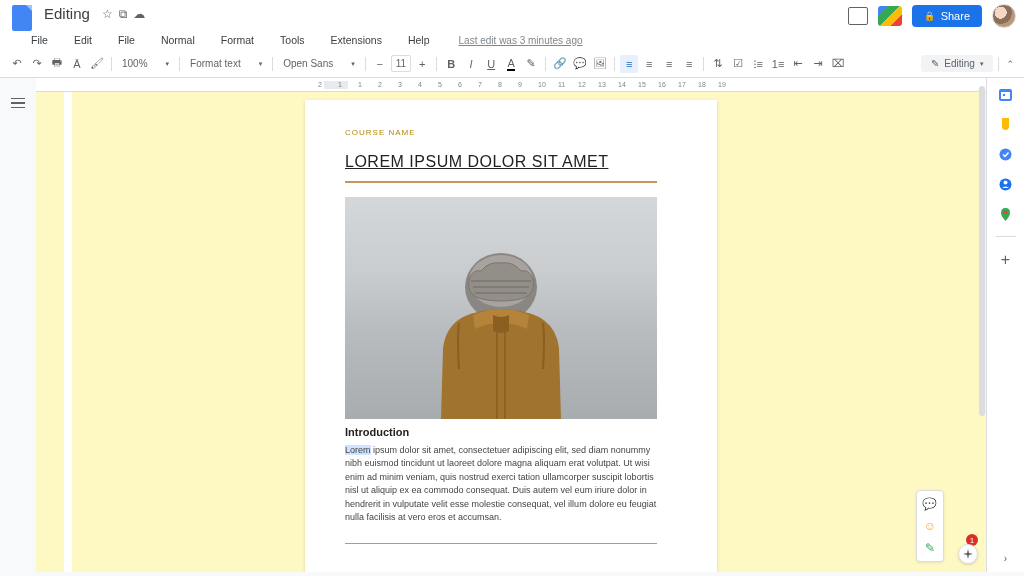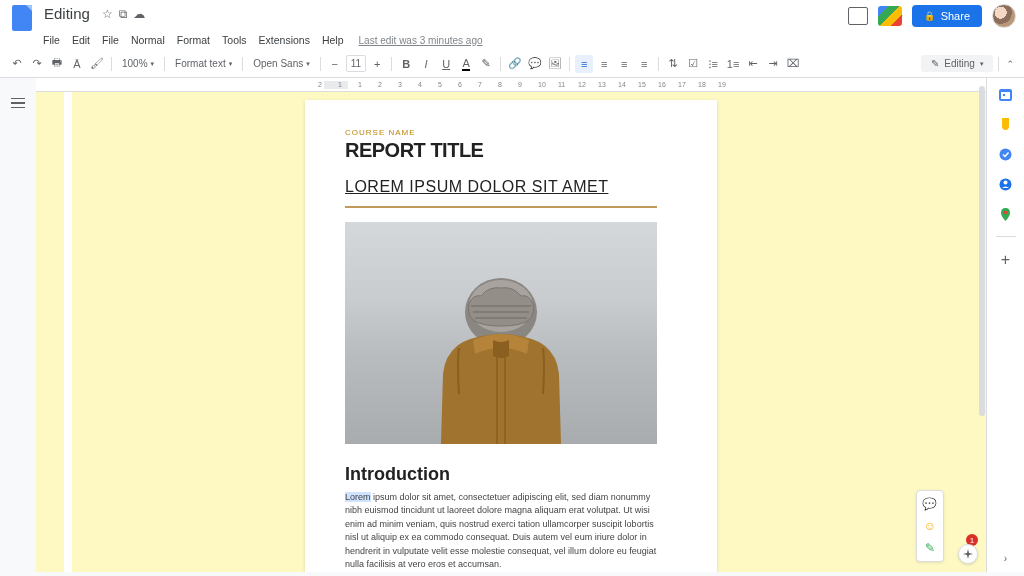--- a/index.html
+++ b/index.html
@@ -13,27 +13,27 @@
 .doc-title { font-size: 15px; color: #3c4043; padding: 1px 4px; }
 .title-icons { display: flex; gap: 6px; color: #5f6368; font-size: 12px; align-items: center; }
 .title-icon-btn { cursor: pointer; }
 .header-right { display: flex; align-items: center; gap: 10px; }
 .comment-btn-hdr { width: 20px; height: 18px; border: 1.5px solid #5f6368; border-radius: 2px; position: relative; }
 .meet-icon { width: 24px; height: 20px; background: linear-gradient(135deg, #4285f4 25%, #34a853 25%, #34a853 50%, #fbbc04 50%, #fbbc04 75%, #ea4335 75%); border-radius: 3px; position: relative; }
 .meet-caret { font-size: 8px; color: #5f6368; margin-left: -4px; }
 .share-btn { background: #1a73e8; color: #fff; padding: 5px 12px; border-radius: 4px; display: flex; align-items: center; gap: 5px; font-size: 11px; font-weight: 500; }
 .share-lock { font-size: 9px; }
 .avatar { width: 24px; height: 24px; border-radius: 50%; background: radial-gradient(circle at 35% 35%, #f4d7c5 30%, #8b6f5c 30%, #8b6f5c 55%, #b89878 55%); border: 1px solid #ddd; }
-.menu-bar { background: #fff; padding: 0 8px 2px 38px; display: flex; align-items: center; gap: 2px; font-size: 10.5px; color: #3c4043; height: 18px; }
+.menu-bar { background: #fff; padding: 0 8px 2px 26px; display: flex; align-items: center; gap: 16px; font-size: 10.5px; color: #3c4043; height: 18px; }
 .menu-item { padding: 2px 5px; cursor: pointer; }
 .last-edit { color: #80868b; text-decoration: underline; margin-left: 8px; font-size: 10px; cursor: pointer; }
 .toolbar { background: #fff; border-bottom: 1px solid #dadce0; padding: 3px 8px; display: flex; align-items: center; gap: 2px; height: 28px; }
 .tb-btn { min-width: 18px; height: 18px; display: flex; align-items: center; justify-content: center; color: #5f6368; font-size: 11px; cursor: pointer; border-radius: 2px; }
 .tb-sep { width: 1px; height: 14px; background: #dadce0; margin: 0 3px; }
-.tb-select { border: 1px solid transparent; padding: 2px 4px; font-size: 10px; color: #5f6368; display: flex; align-items: center; gap: 3px; cursor: pointer; border-radius: 2px; }
+.tb-select { border: 1px solid transparent; padding: 2px 4px; font-size: 10px; color: #5f6368; display: flex; align-items: center; gap: 18px; cursor: pointer; border-radius: 2px; }
 .tb-caret { font-size: 7px; color: #5f6368; }
 .align-active { background: #e8f0fe; color: #1967d2; border-radius: 2px; }
 .editing-pill { background: #f1f3f4; padding: 3px 10px; border-radius: 3px; display: flex; align-items: center; gap: 5px; font-size: 10px; color: #5f6368; margin-left: auto; }
 .editing-pencil { color: #5f6368; font-size: 10px; }
 .chevron-up, .chevron-down { font-size: 9px; color: #5f6368; cursor: pointer; padding: 2px; }
 .workspace { display: flex; height: 494px; position: relative; }
 .left-rail { width: 36px; background: #f8f9fa; display: flex; flex-direction: column; align-items: center; padding-top: 20px; }
 .outline-icon { width: 14px; height: 10px; border-top: 1.5px solid #5f6368; border-bottom: 1.5px solid #5f6368; position: relative; }
 .outline-icon::before { content: ''; position: absolute; top: 3px; left: 0; right: 0; height: 1.5px; background: #5f6368; }
 .doc-area { flex: 1; background: #fef9c3; overflow: hidden; position: relative; }
@@ -41,21 +41,21 @@
 .ruler-mark { position: absolute; display: flex; align-items: center; }
 .ruler-tick-block { position: absolute; left: 288px; width: 24px; height: 8px; background: #e8eaed; }
 .page-wrap { display: flex; justify-content: center; padding-top: 0; height: 480px; overflow-y: auto; }
 .page { width: 412px; background: #fff; box-shadow: 0 1px 3px rgba(0,0,0,0.15); margin-top: 8px; padding: 28px 40px; min-height: 540px; }
 .course-name { font-size: 8px; color: #b8860b; letter-spacing: 1px; }
 .report-title { font-family: 'Arial Black', sans-serif; font-size: 20px; font-weight: 900; letter-spacing: -0.5px; color: #222; margin-top: 2px; }
 .subtitle { font-size: 16px; font-weight: 400; letter-spacing: 0.5px; color: #222; margin-top: 16px; text-decoration: underline; }
 .hr-gold { height: 1.5px; background: #c19a5b; margin: 10px 0 14px 0; width: 312px; }
 .hero-img { width: 312px; height: 222px; position: relative; overflow: hidden; background: linear-gradient(180deg, #d4d8da 0%, #c8ccce 35%, #b8bcbe 60%, #a8acae 100%); }
 .person-svg { position: absolute; left: 50%; transform: translateX(-50%); bottom: 0; width: 200px; height: 180px; }
-.intro-head { font-size: 18px; font-weight: bold; color: #222; margin-top: 20px; }
+.intro-head { font-size: 11px; font-weight: bold; color: #222; margin-top: 7px; }
 .body-text { font-size: 9px; line-height: 1.5; color: #444; margin-top: 6px; width: 312px; }
 .sel { background: #cfe2ff; }
 .hr-gold-2 { height: 1px; background: #c19a5b; margin-top: 18px; width: 312px; }
 .side-rail { width: 38px; background: #fff; border-left: 1px solid #dadce0; display: flex; flex-direction: column; align-items: center; padding-top: 8px; gap: 14px; position: relative; }
 .rail-icon { width: 16px; height: 16px; display: flex; align-items: center; justify-content: center; }
 .rail-sep { width: 20px; height: 1px; background: #dadce0; }
 .rail-plus { font-size: 16px; color: #5f6368; cursor: pointer; }
 .rail-chevron { position: absolute; bottom: 8px; font-size: 10px; color: #5f6368; }
 .floating-actions { position: absolute; right: 42px; top: 412px; display: flex; flex-direction: column; gap: 4px; background: #fff; border: 1px solid #dadce0; border-radius: 4px; padding: 4px; box-shadow: 0 1px 3px rgba(0,0,0,0.1); }
 .fa-btn { width: 18px; height: 18px; display: flex; align-items: center; justify-content: center; font-size: 12px; cursor: pointer; }
@@ -196,21 +196,20 @@
         <span class="ruler-mark" style="left: 602px;">15</span>
         <span class="ruler-mark" style="left: 622px;">16</span>
         <span class="ruler-mark" style="left: 642px;">17</span>
         <span class="ruler-mark" style="left: 662px;">18</span>
         <span class="ruler-mark" style="left: 682px;">19</span>
       </div>
     <div class="vruler"></div>
     <div class="page-wrap">
       <div class="page">
         <div class="course-name">COURSE NAME</div>
-        <div class="report-title">REPORT TITLE</div>
         <div class="subtitle">LOREM IPSUM DOLOR SIT AMET</div>
         <div class="hr-gold"></div>
         <div class="hero-img">
           <svg class="person-svg" viewBox="0 0 200 180">
             <ellipse cx="100" cy="48" rx="36" ry="34" fill="#8a8682"></ellipse>
             <ellipse cx="100" cy="42" rx="32" ry="26" fill="#a8a39e"></ellipse>
             <path d="M 68 40 Q 72 30 80 32 Q 88 22 100 24 Q 112 22 120 32 Q 128 30 132 40 Q 134 50 128 56 Q 120 62 100 62 Q 80 62 72 56 Q 66 50 68 40" fill="#938e88" stroke="#7a756f" stroke-width="1"></path>
             <path d="M 70 42 L 130 42 M 72 48 L 128 48 M 74 54 L 126 54" stroke="#7a756f" stroke-width="1.5" fill="none"></path>
             <path d="M 40 180 L 42 110 Q 44 88 62 78 Q 80 70 100 70 Q 120 70 138 78 Q 156 88 158 110 L 160 180 Z" fill="#a0732f"></path>
             <path d="M 96 78 L 96 180 M 104 78 L 104 180" stroke="#8a5f20" stroke-width="1.5"></path>

